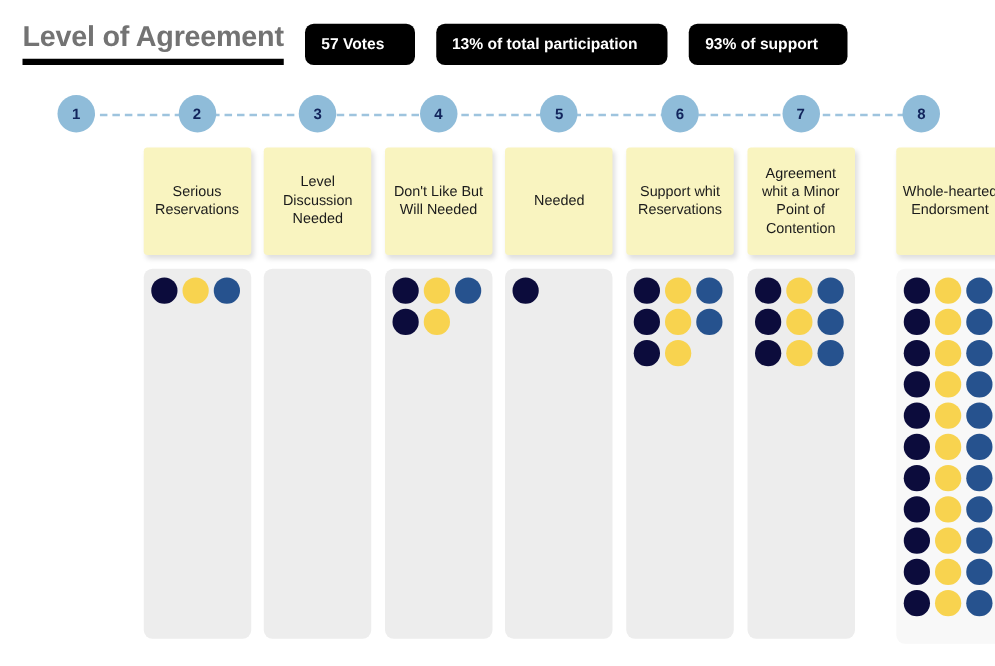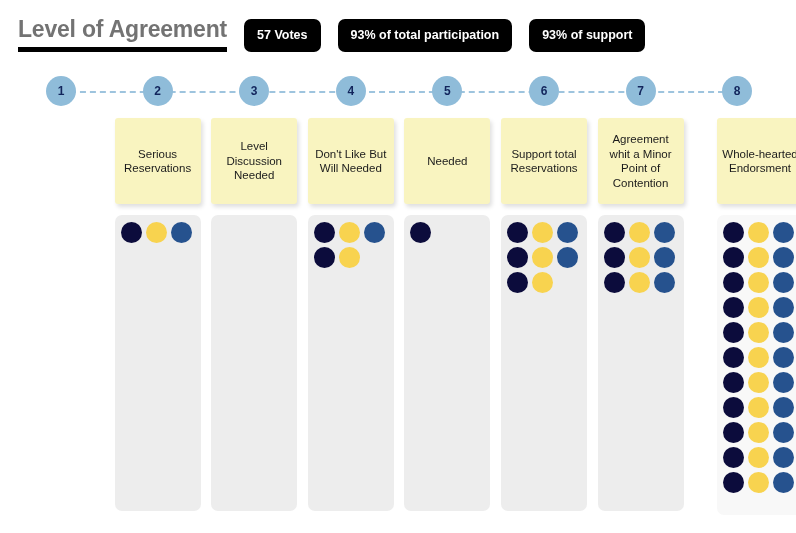--- a/index.html
+++ b/index.html
@@ -39,21 +39,21 @@
     bottom: 0;
     height: 5px;
     background: #000000;
   }
   .badge {
     background: #000000;
     color: #ffffff;
     font-size: 12.5px;
     font-weight: bold;
     border-radius: 7px;
-    padding: 9px 13px 10px 13px;
+    padding: 9px 24px 10px 13px;
     white-space: nowrap;
     line-height: 14px;
     margin-top: 3px;
   }
 
   
   #step-rail {
     position: absolute;
     left: 0;
     top: 76px;
@@ -139,21 +139,21 @@
 </head>
 <body>
 
 <div id="header">
   <div id="page-title-wrap">
     <div id="page-title">Level of Agreement</div>
     <div id="title-underline"></div>
   </div>
   <div id="badge-row" style="display:flex;gap:17px;">
       <div class="badge">57 Votes</div>
-      <div class="badge">93% of total participation</div>
+      <div class="badge">13% of total participation</div>
       <div class="badge">93% of support</div>
     </div>
 </div>
 
 <div id="step-rail">
   <div id="rail-line"></div>
 <div class="step-circle" style="left: 61px;">1</div>
     <div class="step-circle" style="left: 157.6px;">2</div>
     <div class="step-circle" style="left: 254.2px;">3</div>
     <div class="step-circle" style="left: 350.8px;">4</div>
@@ -195,21 +195,21 @@
     <div class="column" style="left: 404.4px;">
       <div class="label-card">
         <div class="label-text">Needed</div>
       </div>
       <div class="dot-tray" style="height: 296px;">
         <div class="dot navy"></div>
       </div>
     </div>
     <div class="column" style="left: 501px;">
       <div class="label-card">
-        <div class="label-text">Support total Reservations</div>
+        <div class="label-text">Support whit Reservations</div>
       </div>
       <div class="dot-tray" style="height: 296px;">
         <div class="dot navy"></div>
         <div class="dot yellow"></div>
         <div class="dot blue"></div>
         <div class="dot navy"></div>
         <div class="dot yellow"></div>
         <div class="dot blue"></div>
         <div class="dot navy"></div>
         <div class="dot yellow"></div>

